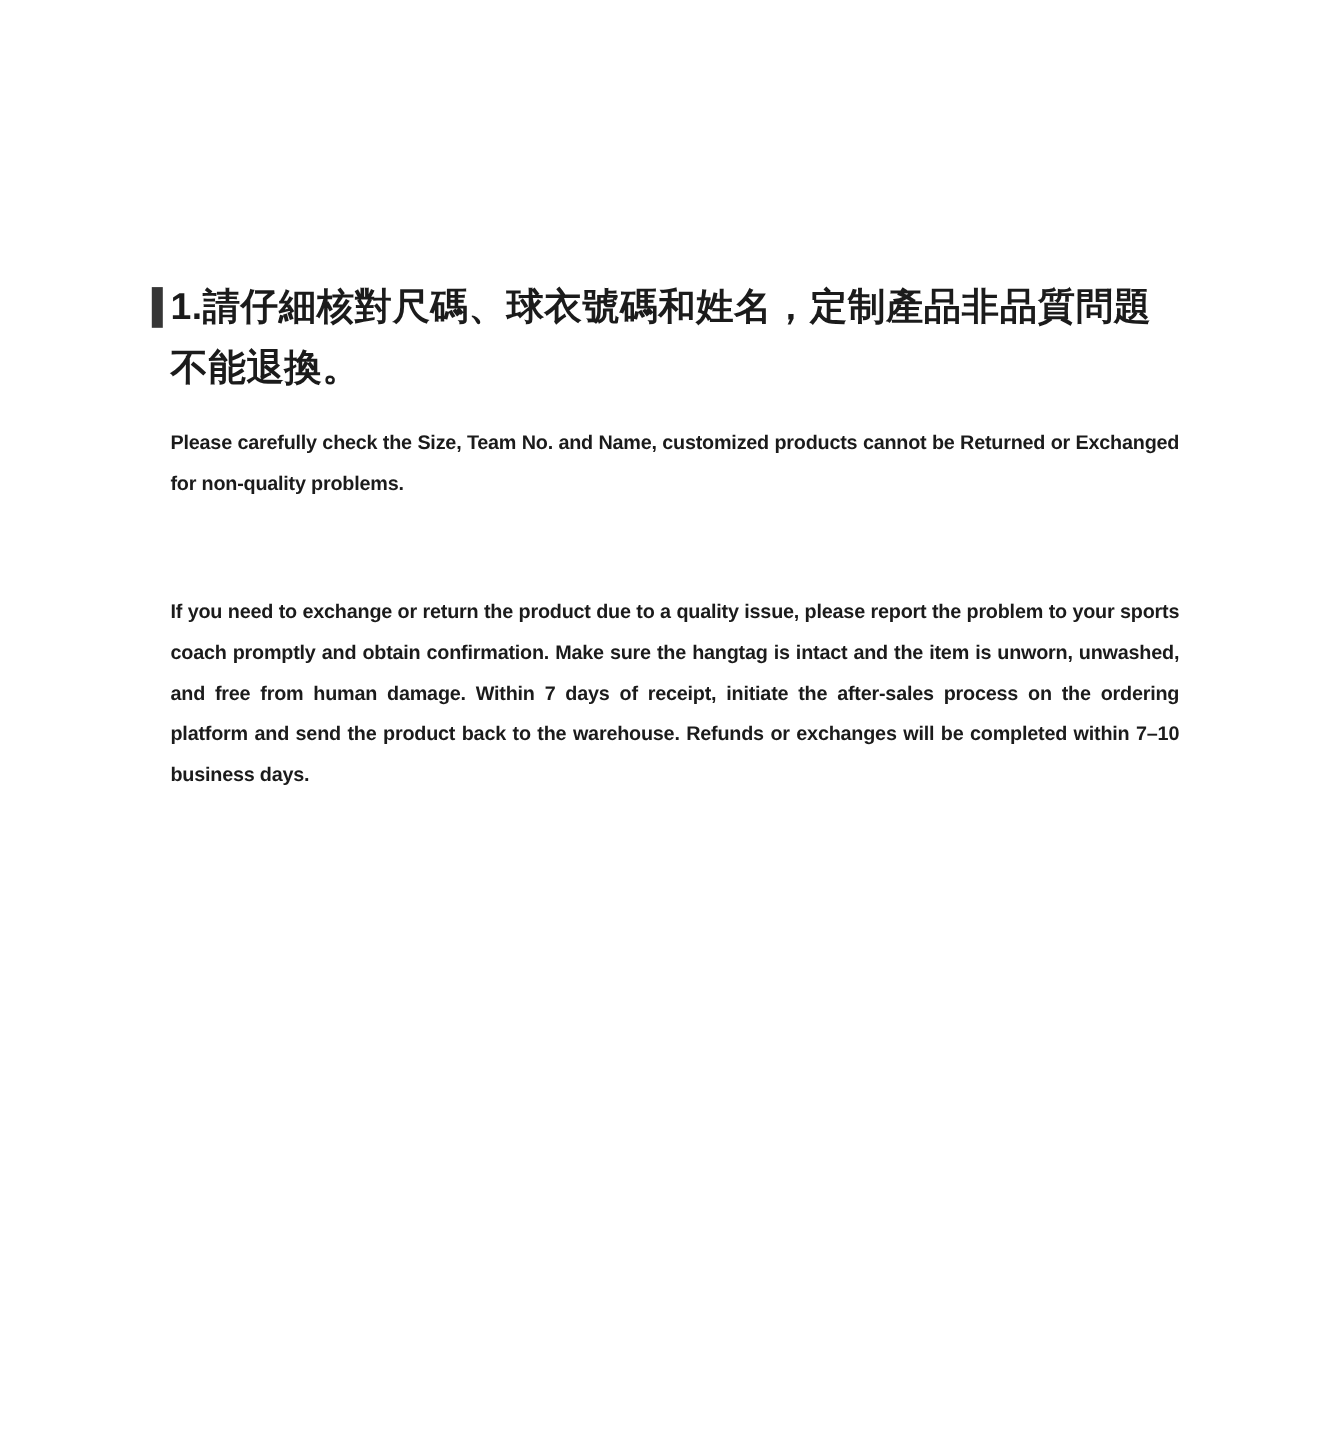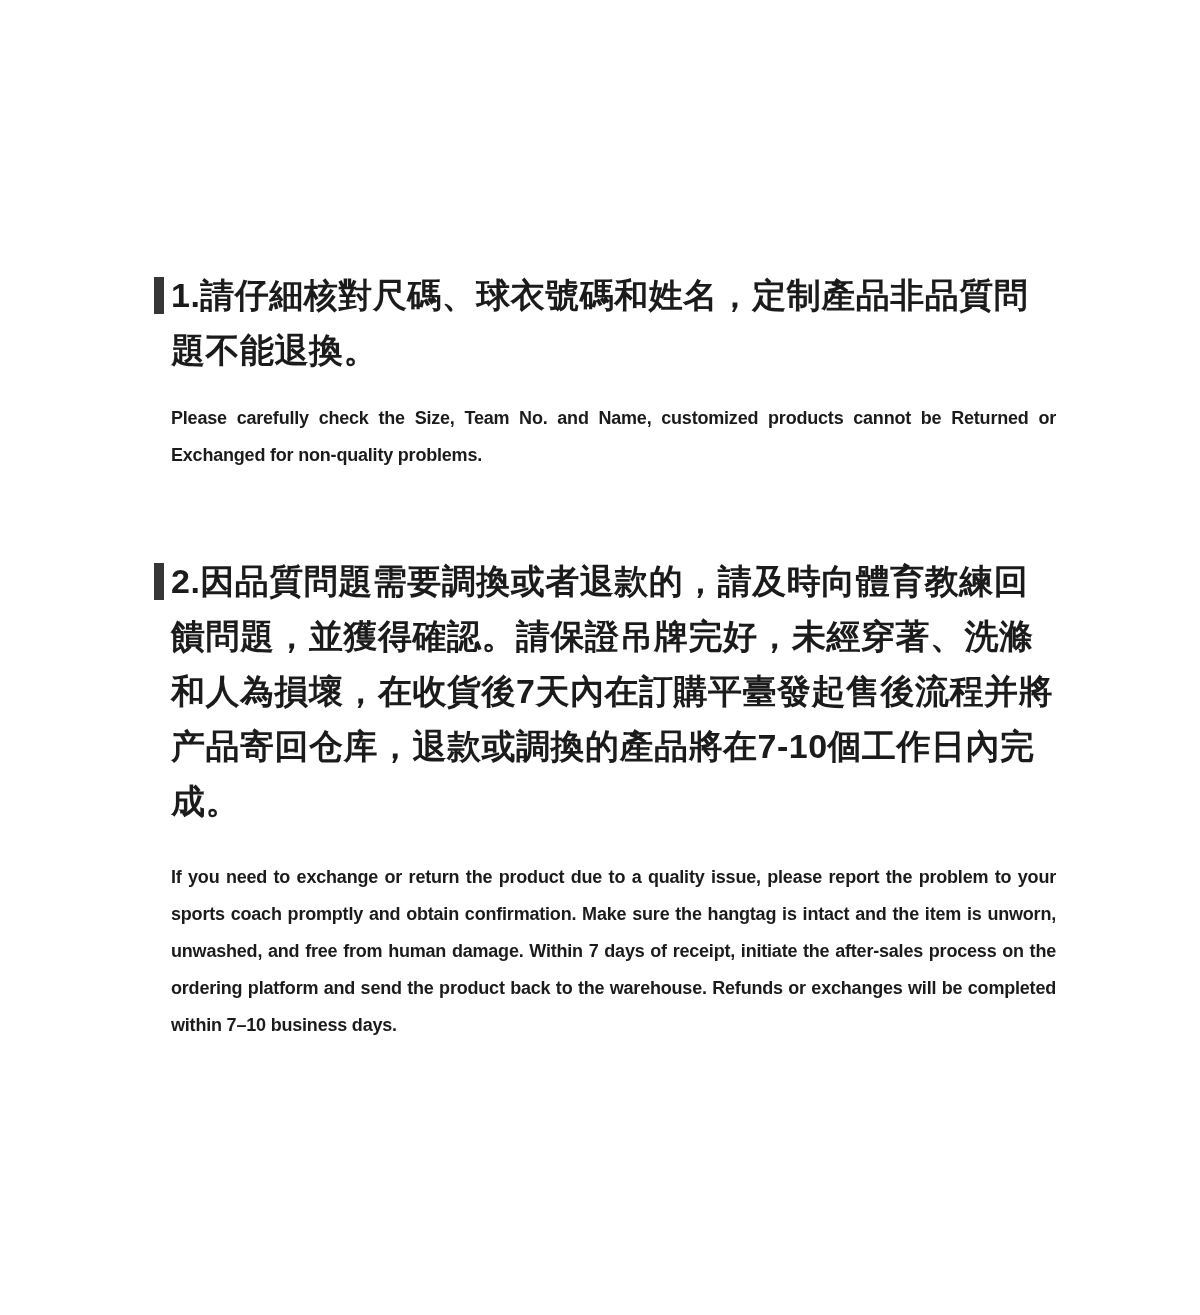--- a/index.html
+++ b/index.html
@@ -14,21 +14,21 @@
     font-family: "Liberation Sans", "DejaVu Sans", sans-serif;
     color: #1b1b1b;
     overflow: hidden;
   }
   .notice {
     position: absolute;
     left: 155px;
     top: 252px;
     width: 917px;
   }
-  .policy-section { margin: 16px; }
+  .policy-section { margin: 0; }
   .policy-section.second { margin-top: 80px; }
   .heading-zh {
     position: relative;
     margin: 0 0 22px 0;
     font-size: 34px;
     font-weight: 700;
     line-height: 55px;
     letter-spacing: 0.5px;
     text-align: left;
   }
@@ -57,20 +57,16 @@
 
   <section class="policy-section first">
     <h2 class="heading-zh">
       <span class="accent-bar"></span>
       <span>1.請仔細核對尺碼、球衣號碼和姓名，定制產品非品質問題不能退換。</span>
     </h2>
     <p class="body-en">Please carefully check the Size, Team No. and Name, customized products cannot be Returned or Exchanged for non-quality problems.</p>
   </section>
 
   <section class="policy-section second">
-    <h2 class="heading-zh">
-      <span class="accent-bar"></span>
-      <span>2.因品質問題需要調換或者退款的，請及時向體育教練回饋問題，並獲得確認。請保證吊牌完好，未經穿著、洗滌和人為損壞，在收貨後7天內在訂購平臺發起售後流程并將产品寄回仓库，退款或調換的產品將在7-10個工作日內完成。</span>
-    </h2>
     <p class="body-en">If you need to exchange or return the product due to a quality issue, please report the problem to your sports coach promptly and obtain confirmation. Make sure the hangtag is intact and the item is unworn, unwashed, and free from human damage. Within 7 days of receipt, initiate the after-sales process on the ordering platform and send the product back to the warehouse. Refunds or exchanges will be completed within 7–10 business days.</p>
   </section>
 
 </div>
 
 </body></html>

